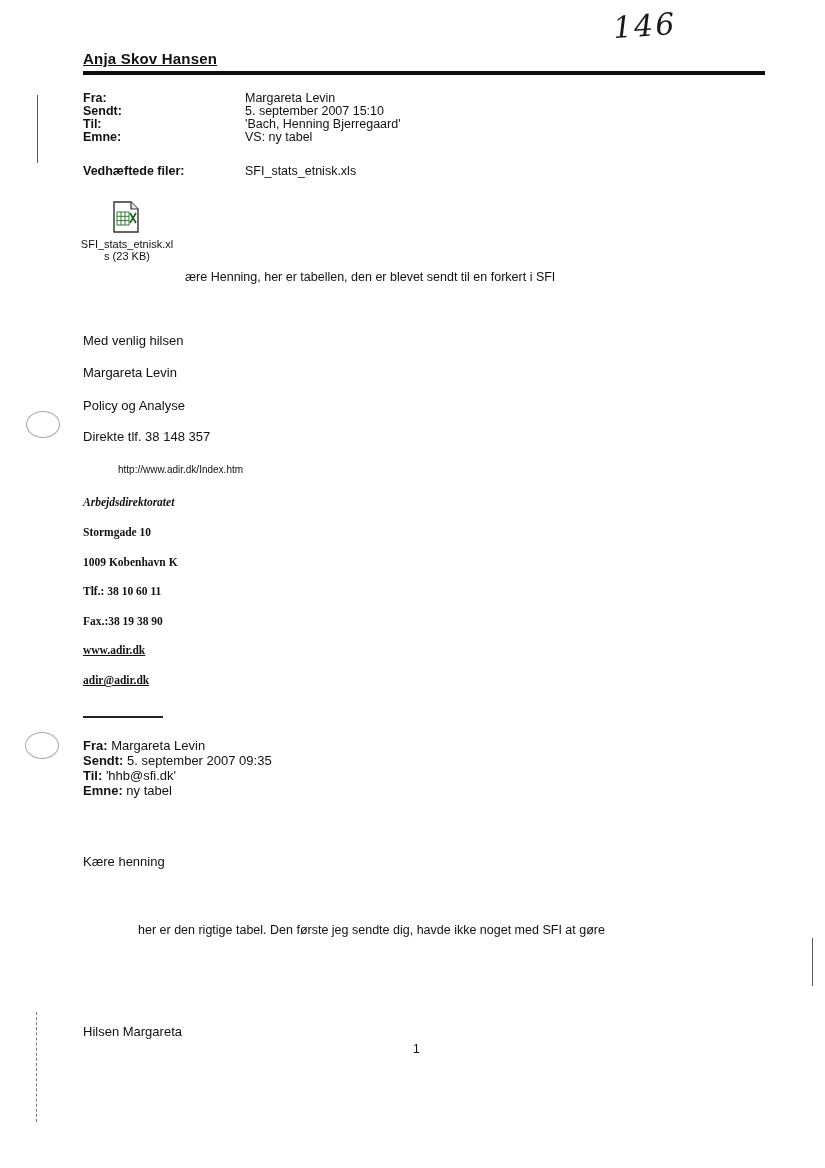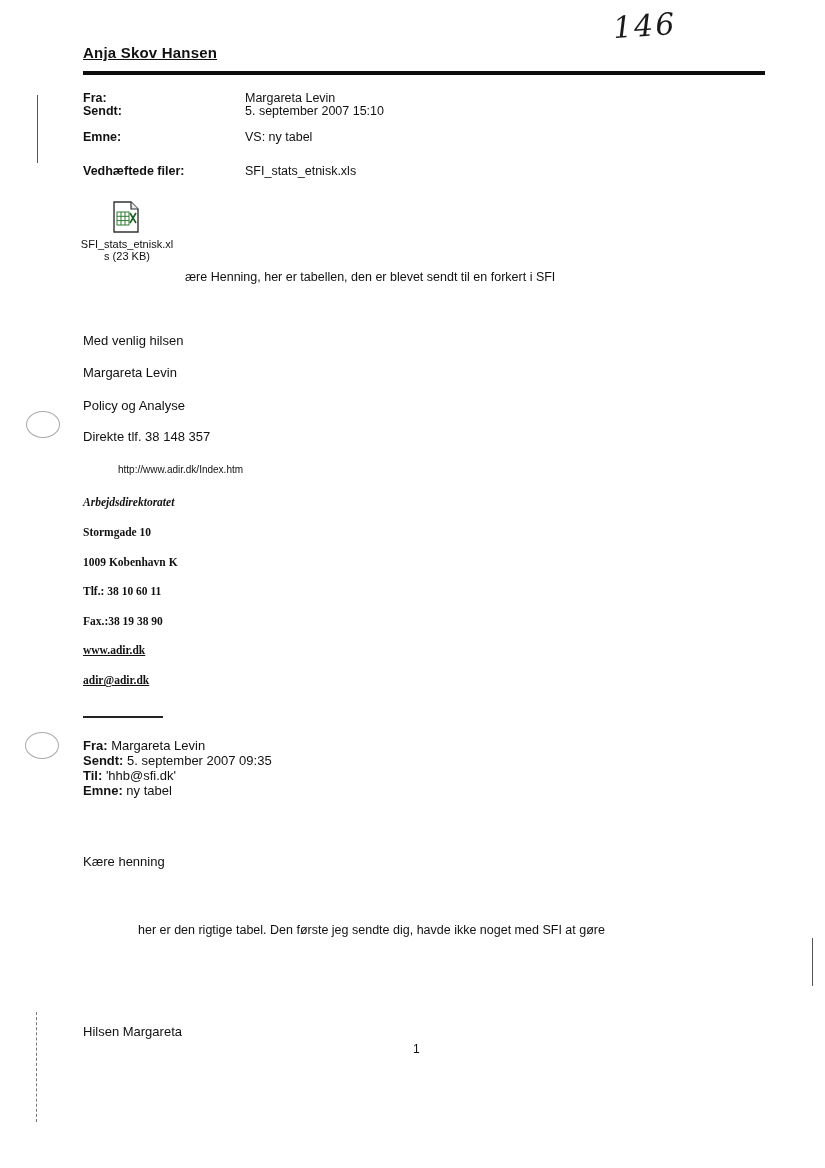--- a/index.html
+++ b/index.html
@@ -77,28 +77,31 @@
 <div class="page">
 
   <div class="abs holepunch" style="left:26px; top:411px; width:32px; height:25px;"></div>
   <div class="abs holepunch" style="left:25px; top:732px; width:32px; height:25px;"></div>
   <div class="abs scanmark" style="left:37px; top:95px; width:1px; height:68px;"></div>
   <div class="abs scanmark-dashed" style="left:36px; top:1012px; height:110px;"></div>
   <div class="abs scanmark" style="left:812px; top:938px; width:1px; height:48px;"></div>
 
   <div class="abs handwritten" style="left:613px; top:8px;">146</div>
 
-  <div class="abs recipient" style="left:83px; top:44px;">Anja Skov Hansen</div>
+  <div class="abs recipient" style="left:83px; top:50px;">Anja Skov Hansen</div>
   <div class="abs thick-rule" style="left:83px; top:71px; width:682px; height:4px;"></div>
 
   <div class="abs fieldrow" style="left:83px; top:92px;">
     <span class="lbl">Fra:</span><span class="val">Margareta Levin</span>
   </div>
   <div class="abs fieldrow" style="left:83px; top:105px;">
     <span class="lbl">Sendt:</span><span class="val">5. september 2007 15:10</span>
+  </div>
+  <div class="abs fieldrow" style="left:83px; top:118px;">
+    <span class="lbl">Til:</span><span class="val">'Bach, Henning Bjerregaard'</span>
   </div>
   <div class="abs fieldrow" style="left:83px; top:131px;">
     <span class="lbl">Emne:</span><span class="val">VS: ny tabel</span>
   </div>
 
   <div class="abs fieldrow" style="left:83px; top:165px;">
     <span class="lbl">Vedhæftede filer:</span><span class="val">SFI_stats_etnisk.xls</span>
   </div>
 
   <div class="abs" style="left:112px; top:201px;">

